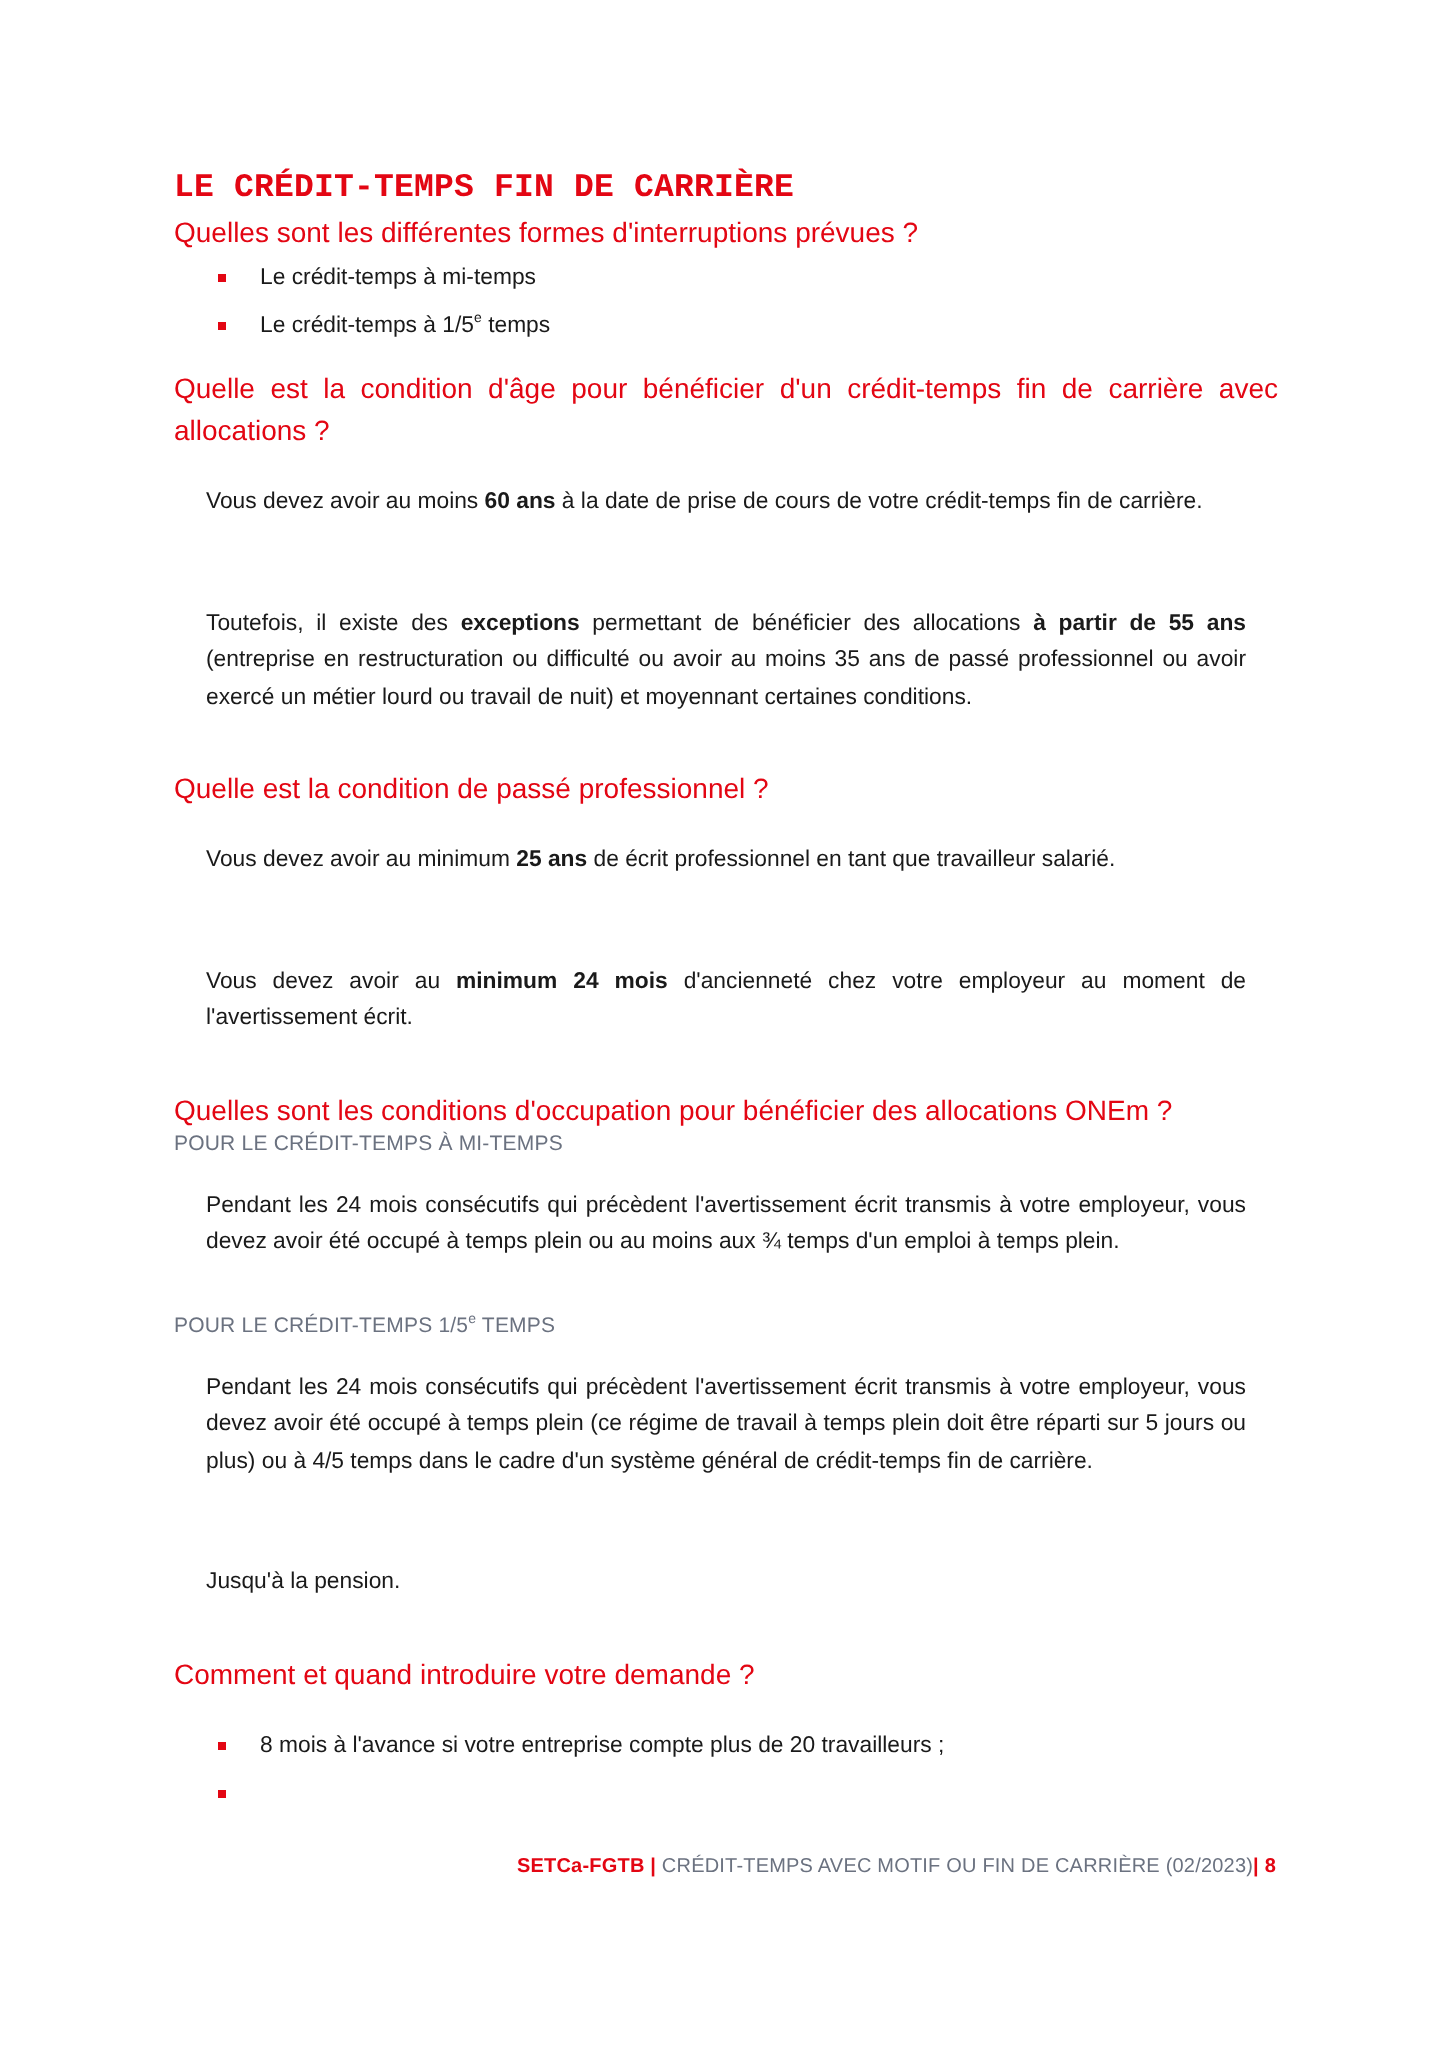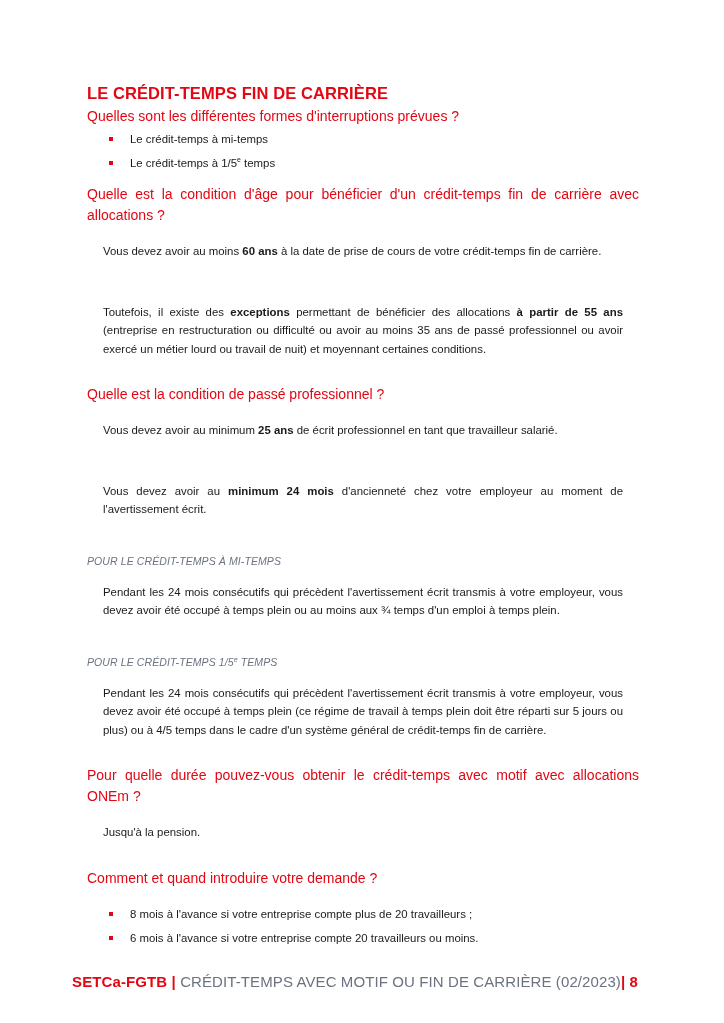--- a/index.html
+++ b/index.html
@@ -1,31 +1,31 @@
 <!DOCTYPE html>
 <html><head>
 <meta charset="utf-8">
 <style>
   html, body { margin: 0; padding: 0; background: #ffffff; }
   body { width: 724px; height: 1023px; position: relative; overflow: hidden;
          font-family: "Liberation Sans", sans-serif; color: #1a1a1a; }
   .page { position: absolute; left: 87px; top: 84px; width: 552px; }
-  .title { color: #e30613; font-weight: bold; font-size: 16.5px; margin: 0 0 3px 0; letter-spacing: 0.1px; }
+  .title { color: #e30613; font-weight: bold; font-size: 16.5px; margin: 0 0 3px 0; letter-spacing: 0.1px; font-family: Liberation Mono, monospace; }
   .h2 { color: #e30613; font-size: 14px; line-height: 21px; margin: 0; font-weight: normal; }
   .h2.just { text-align: justify; text-align-last: left; }
-  .sub { color: #6b7280; font-size: 10.5px; margin: 10px 0 1px 0; letter-spacing: 0.1px; font-style: italic; }
+  .sub { color: #6b7280; font-size: 10.5px; margin: 0 0 1px 0; letter-spacing: 0.1px; }
   p { font-size: 11.4px; line-height: 18.5px; margin: 16px; text-align: justify; }
   .gap { height: 10px; }
   .gap-s { height: 6px; }
   ul { list-style: none; margin: 0; padding: 0; }
   li { font-size: 11.4px; line-height: 18px; position: relative; padding-left: 43px; margin: 3px 0 6px 0; }
   li .bullet { position: absolute; left: 22px; top: 7px; width: 4px; height: 4px; background: #e30613; }
   b { font-weight: bold; }
   sup { font-size: 7px; vertical-align: super; line-height: 0; }
-  .footer { position: absolute; right: 86px; top: 973px; font-size: 15px; color: #6b7280; letter-spacing: 0.1px; }
+  .footer { position: absolute; right: 86px; top: 928px; font-size: 10px; color: #6b7280; letter-spacing: 0.1px; }
   .footer .brand, .footer .pg, .footer .sep { color: #e30613; font-weight: bold; }
 </style>
 </head>
 <body>
 
 <div class="page">
   <div class="title">LE CRÉDIT-TEMPS FIN DE CARRIÈRE</div>
 
   <h2 class="h2">Quelles sont les différentes formes d'interruptions prévues ?</h2>
   <ul>
@@ -40,34 +40,34 @@
   <p><span>Toutefois, il existe des </span><b>exceptions</b><span> permettant de bénéficier des allocations </span><b>à partir de 55 ans</b><span> (entreprise en restructuration ou difficulté ou avoir au moins 35 ans de passé professionnel ou avoir exercé un métier lourd ou travail de nuit) et moyennant certaines conditions.</span></p>
 
   <div class="gap"></div>
   <h2 class="h2">Quelle est la condition de passé professionnel ?</h2>
   <p><span>Vous devez avoir au minimum </span><b>25 ans</b><span> de écrit professionnel en tant que travailleur salarié.</span></p>
 
   <div class="gap"></div>
   <p><span>Vous devez avoir au </span><b>minimum 24 mois</b><span> d'ancienneté chez votre employeur au moment de l'avertissement écrit.</span></p>
 
   <div class="gap"></div>
+  <h2 class="h2">Quelles sont les conditions d'occupation pour bénéficier des allocations ONEm ?</h2>
   <div class="sub">POUR LE CRÉDIT-TEMPS À MI-TEMPS</div>
   <p>Pendant les 24 mois consécutifs qui précèdent l'avertissement écrit transmis à votre employeur, vous devez avoir été occupé à temps plein ou au moins aux ¾ temps d'un emploi à temps plein.</p>
   <div class="gap"></div>
   <div class="sub"><span>POUR LE CRÉDIT-TEMPS 1/5</span><sup>e</sup><span> TEMPS</span></div>
   <p>Pendant les 24 mois consécutifs qui précèdent l'avertissement écrit transmis à votre employeur, vous devez avoir été occupé à temps plein (ce régime de travail à temps plein doit être réparti sur 5 jours ou plus) ou à 4/5 temps dans le cadre d'un système général de crédit-temps fin de carrière.</p>
 
   <div class="gap"></div>
-  <h2 class="h2 just">Pour quelle durée pouvez-vous obtenir le crédit-temps avec motif avec allocations ONEm ?</h2>
   <p>Jusqu'à la pension.</p>
 
   <div class="gap"></div>
   <h2 class="h2">Comment et quand introduire votre demande ?</h2>
   <div class="gap"></div>
   <ul style="margin-top:6px;">
     <li><span class="bullet"></span><span>8 mois à l'avance si votre entreprise compte plus de 20 travailleurs ;</span></li>
-    <li><span class="bullet"></span><span>6 mois à l'avance si votre entreprise compte 20 travailleurs ou moins.</span></li>
+    <li><span class="bullet"></span></li>
   </ul>
 </div>
 
 <div class="footer">
   <span class="brand">SETCa-FGTB</span><span class="sep"> | </span><span>CRÉDIT-TEMPS AVEC MOTIF OU FIN DE CARRIÈRE (02/2023)</span><span class="sep">| </span><span class="pg">8</span>
 </div>
 
 </body></html>

